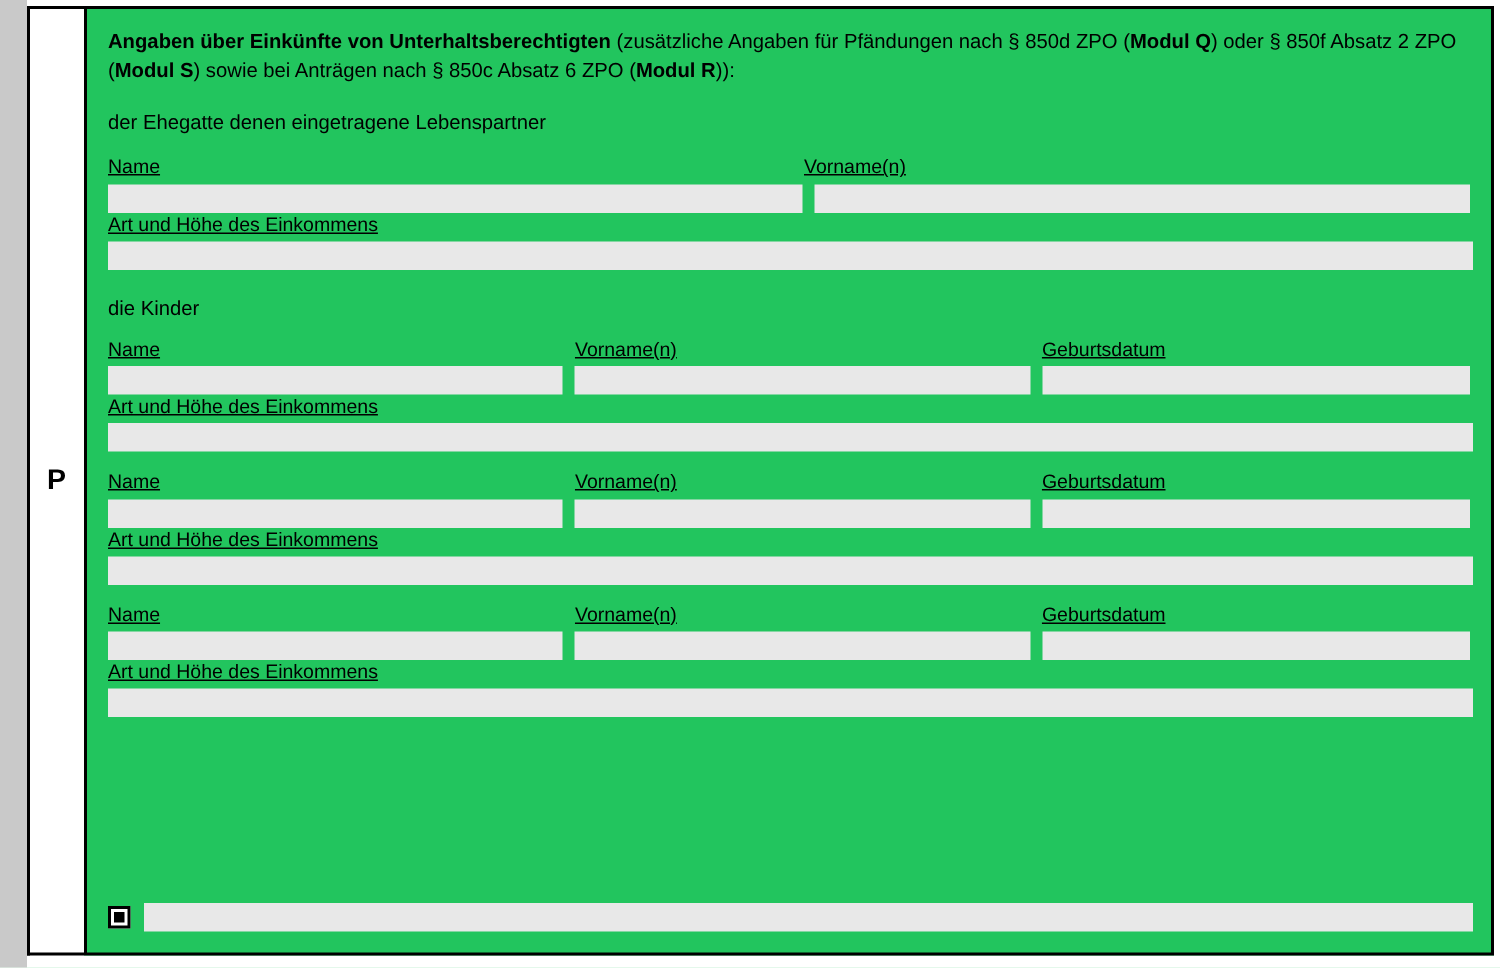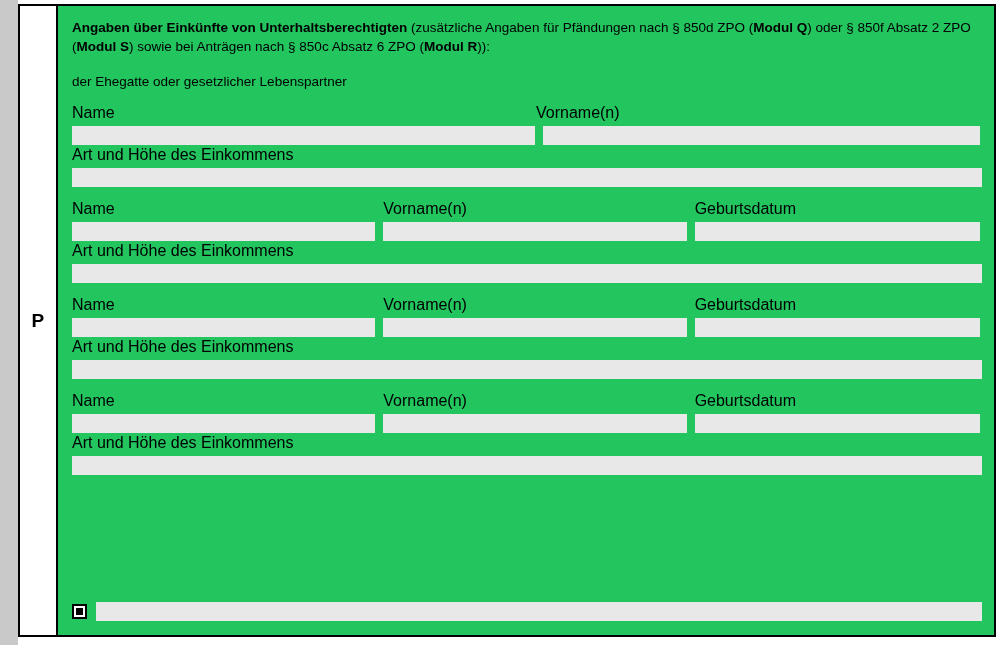--- a/index.html
+++ b/index.html
@@ -93,23 +93,24 @@
     vertical-align: -2px;
     margin: 0 2px;
   }
 
   .section-label {
     font-size: 13.5px;
     margin: 18px 0 0 0;
   }
 
   .field-label {
-    font-size: 16px;
+    font-size: 13px;
     margin: 0;
     line-height: 1.25;
+    text-decoration: underline;
   }
 
   
   .inputbox {
     background: #e8e8e8;
     height: 19px;
     border: none;
     display: block;
   }
 
@@ -195,34 +196,35 @@
     <div class="module-letter">P</div>
   </div>
 
   <div class="form-box">
 
     <p class="heading">
       <span>Angaben über Einkünfte von Unterhaltsberechtigten</span><span class="reg"> (zusätzliche Angaben für Pfändungen nach § 850d ZPO (</span><span>Modul Q</span><span class="reg">) oder § 850f Absatz 2 ZPO (</span><span>Modul S</span><span class="reg">) sowie bei Anträgen nach § 850c Absatz 6 ZPO (</span><span>Modul R</span><span class="reg">)):</span>
     </p>
 
 
-    <p class="section-label">der Ehegatte oder gesetzlicher Lebenspartner</p>
+    <p class="section-label">der Ehegatte denen eingetragene Lebenspartner</p>
 
     <div class="spouse-labels">
       <div class="field-label lbl-name">Name</div>
       <div class="field-label">Vorname(n)</div>
     </div>
     <div class="spouse-fields">
       <div class="inputbox f1"></div>
       <div class="inputbox f2"></div>
     </div>
 
     <div class="field-label full-label">Art und Höhe des Einkommens</div>
     <div class="inputbox full-field"></div>
 
+    <p class="section-label">die Kinder</p>
 
     <div class="kid-block">
       <div class="kid-labels">
         <div class="field-label c1">Name</div>
         <div class="field-label c2">Vorname(n)</div>
         <div class="field-label c3">Geburtsdatum</div>
       </div>
       <div class="kid-fields">
         <div class="inputbox c1"></div>
         <div class="inputbox c2"></div>

